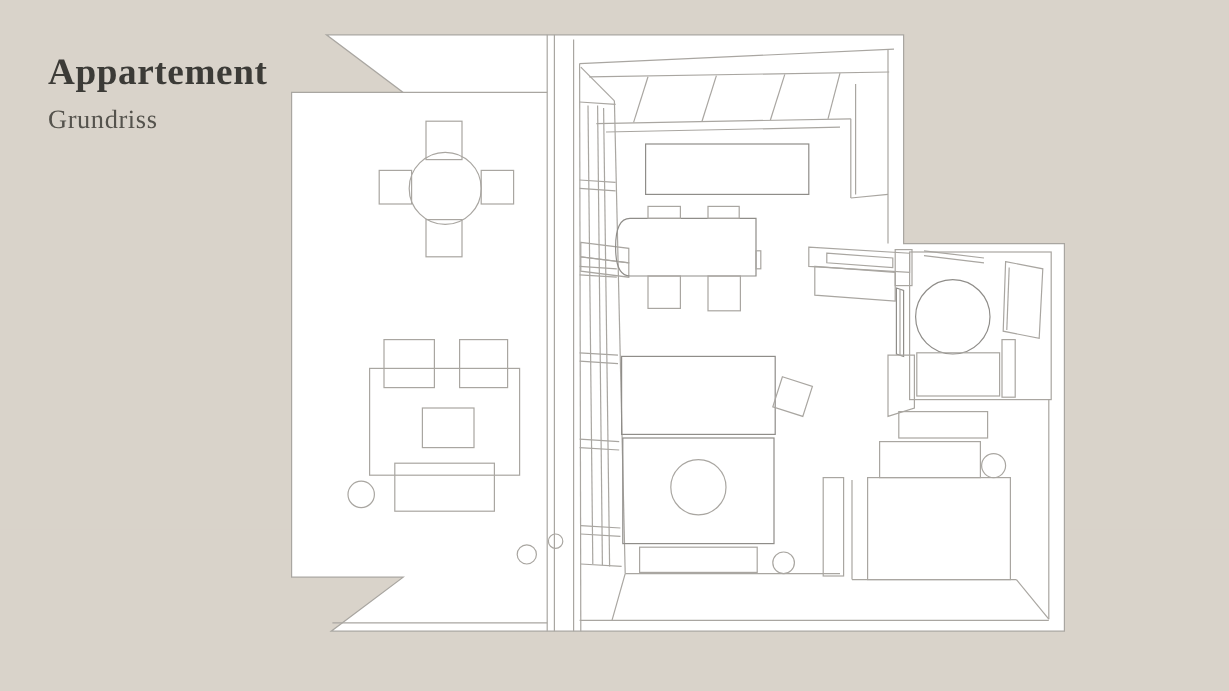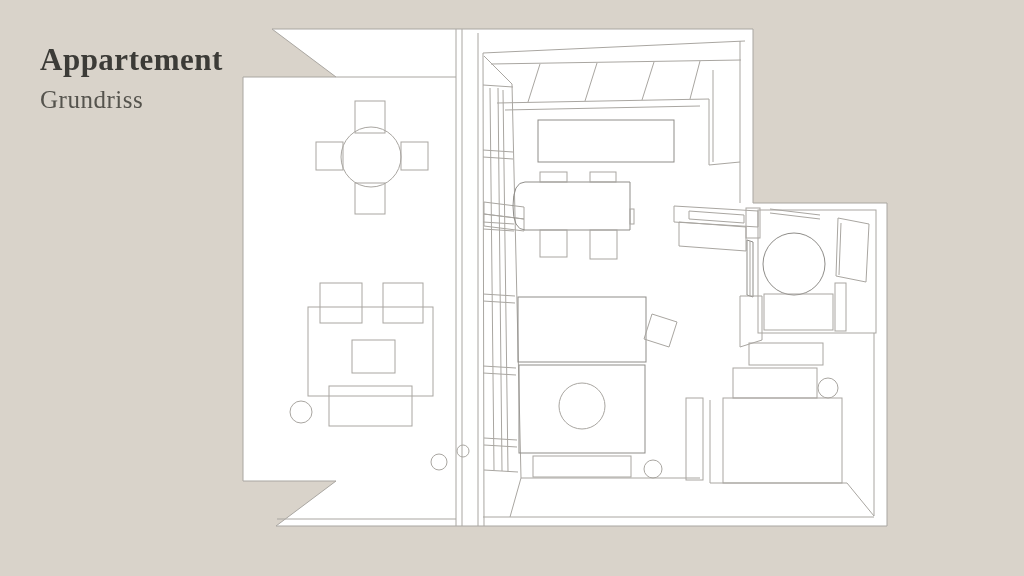--- a/index.html
+++ b/index.html
@@ -16,21 +16,21 @@
     background:var(--background);
     font-family:"Liberation Serif", serif;
   }
   .slide{position:relative;width:1024px;height:441px;background:var(--background);padding-left:16px;}
   .title-block{position:absolute;left:40px;top:40px;line-height:40px;}
   .title-line1{
     font-size:31px;font-weight:600;color:var(--title-primary);
     letter-spacing:0.5px;white-space:nowrap;
   }
   .title-line2{
-    font-size:25px;font-weight:400;color:var(--title-secondary);
+    font-size:22px;font-weight:400;color:var(--title-secondary);
     letter-spacing:0.5px;white-space:nowrap;
   }
   svg.plan{position:absolute;left:0;top:0;}
   .ln{fill:none;stroke:var(--line);stroke-width:1;}
   .dk{fill:none;stroke:var(--line-dark);stroke-width:1;}
   .fp{fill:var(--plan-fill);stroke:var(--line);stroke-width:1;}
 </style>
 </head>
 <body>
 

